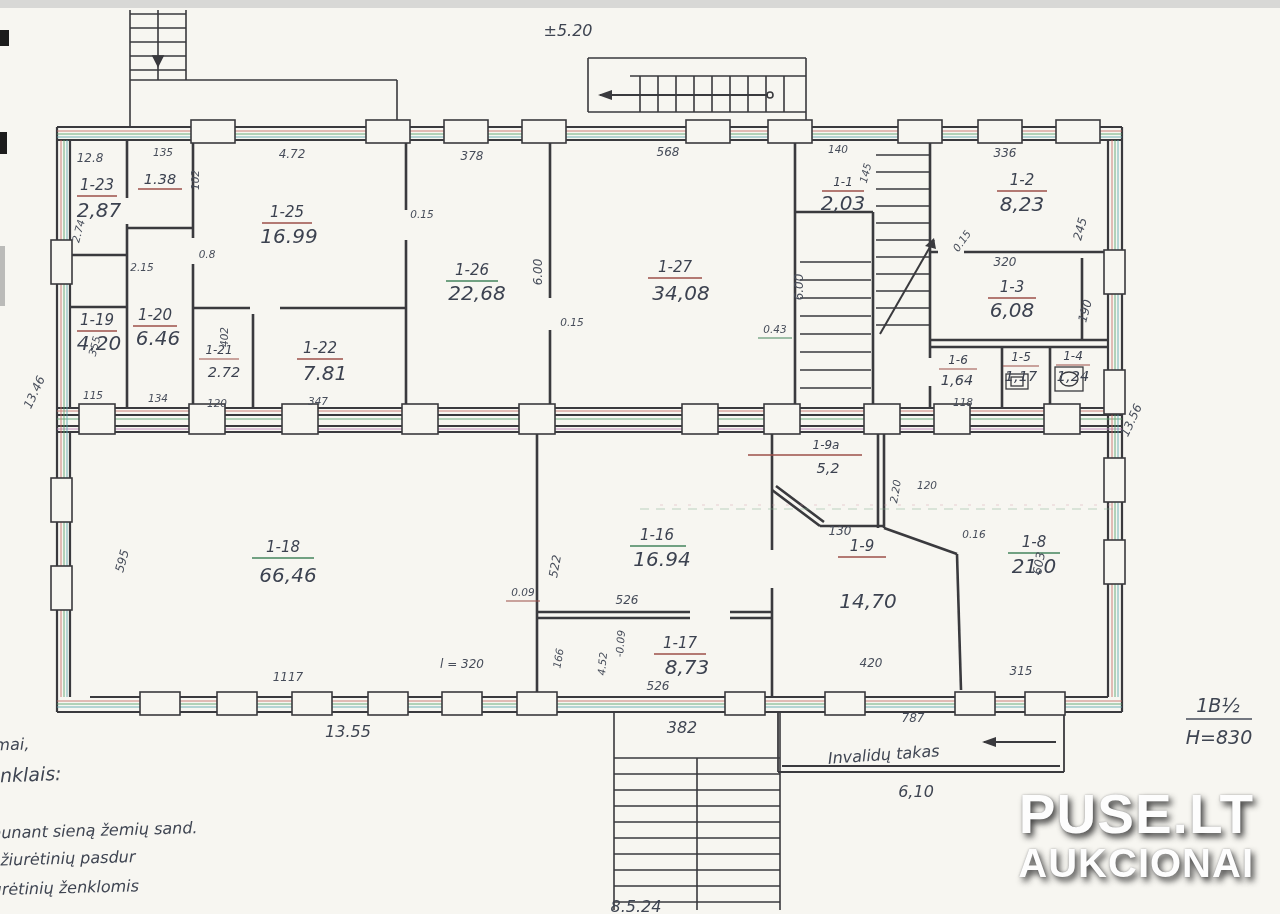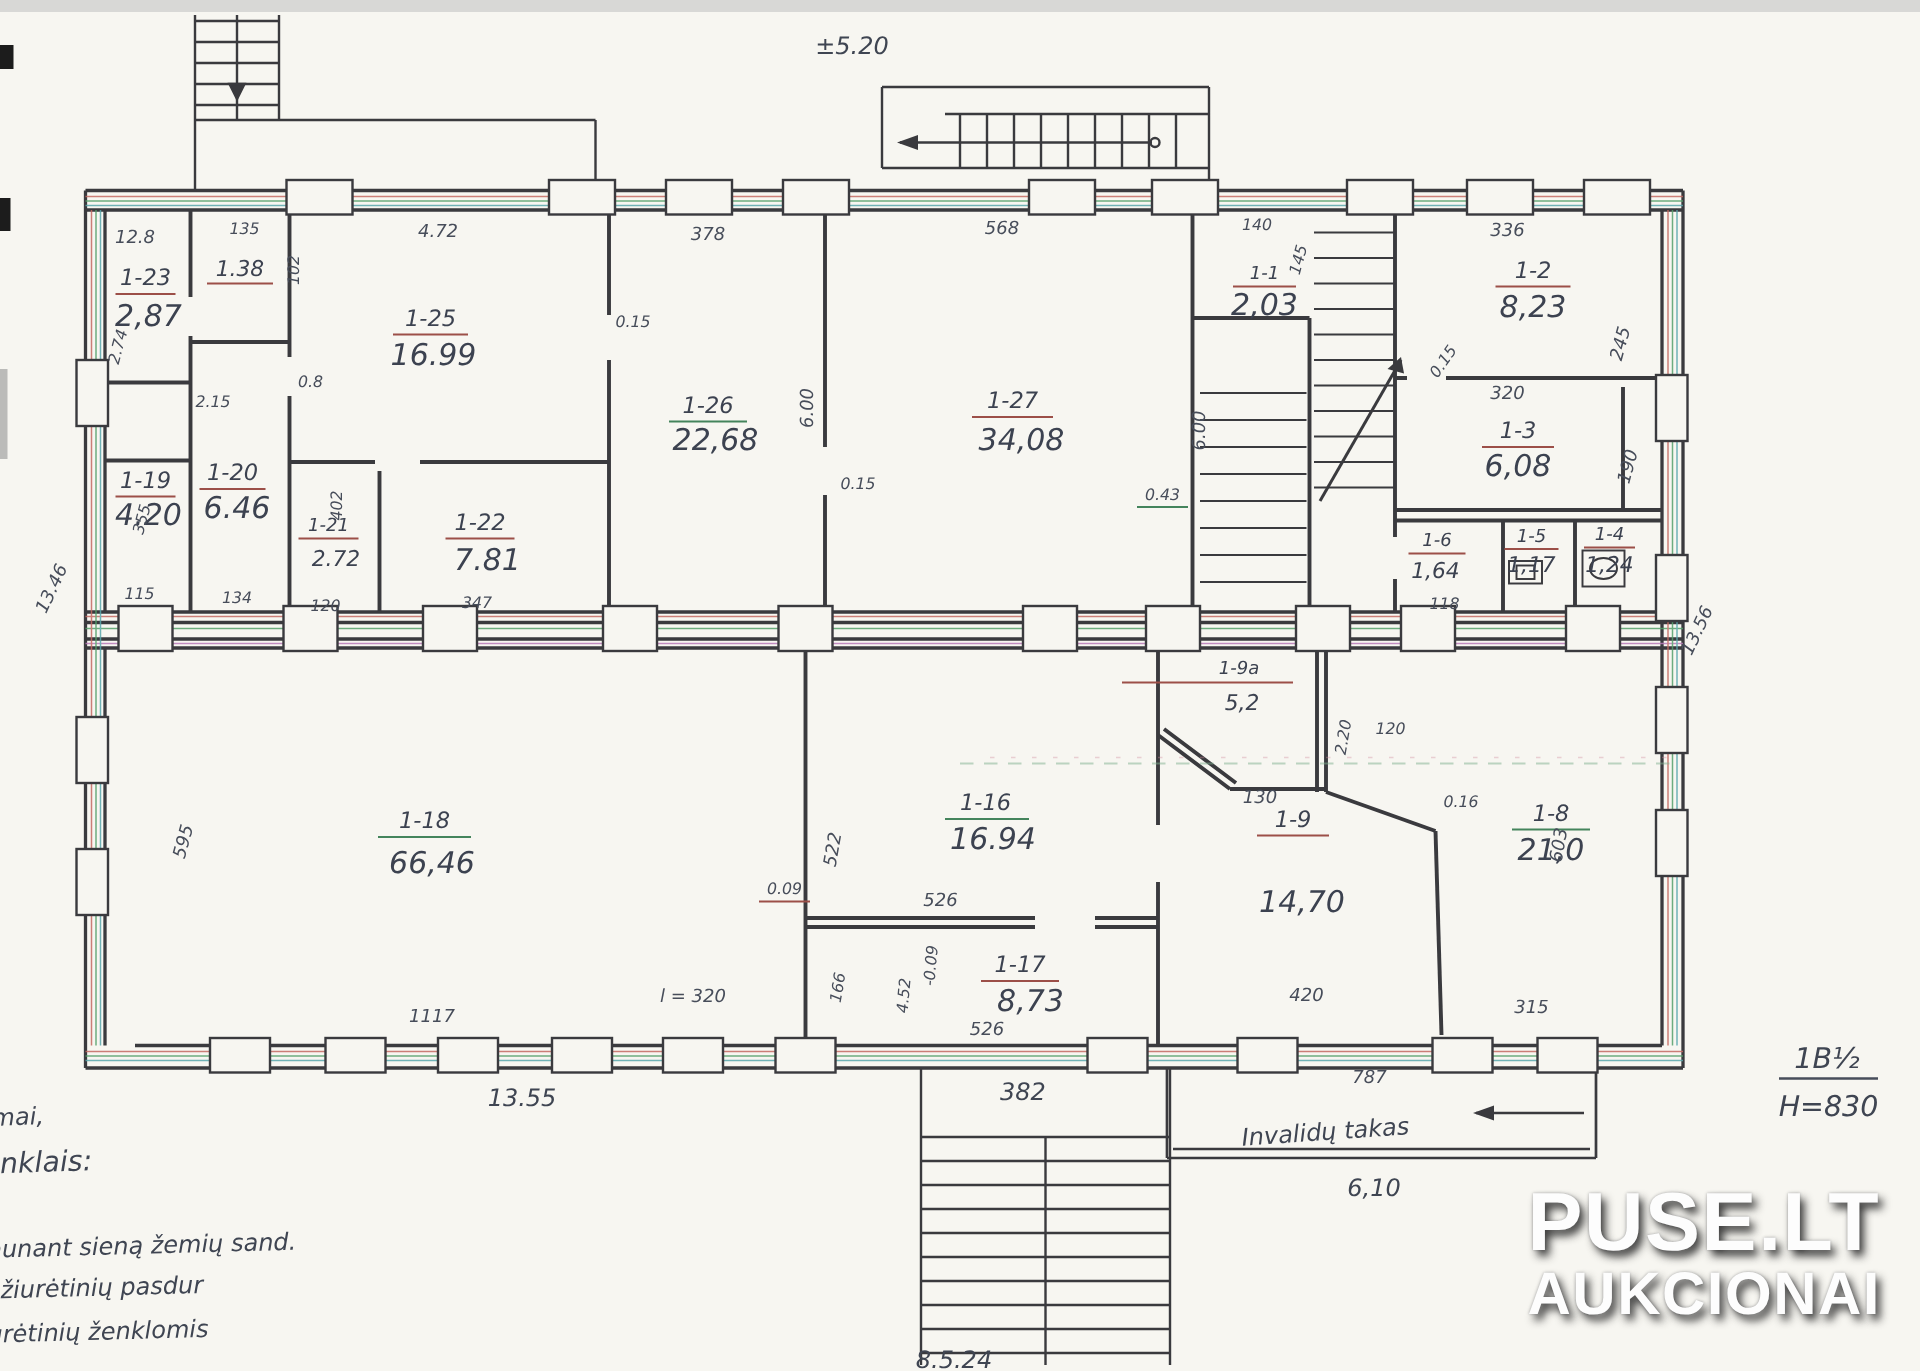--- a/index.html
+++ b/index.html
@@ -12,21 +12,21 @@
   .rl{font-size:15px;fill:#3c4250;font-style:italic;}
   .ra{font-size:20px;fill:#3c4250;font-style:italic;}
   .rl-s{font-size:12px;fill:#3c4250;font-style:italic;}
   .ra-s{font-size:14.5px;fill:#3c4250;font-style:italic;}
   .dim{font-size:12px;fill:#474d5a;font-style:italic;}
   .dim-s{font-size:10.5px;fill:#474d5a;font-style:italic;}
   .hand{font-size:16px;fill:#3f4552;font-style:italic;}
   .hand-b{font-size:19px;fill:#3f4552;font-style:italic;}
   text{text-anchor:middle;}
   .watermark{
-    position:absolute;right:26px;top:786px;text-align:left;
+    position:absolute;right:26px;top:786px;text-align:right;
     font-family:"Liberation Sans",sans-serif;font-weight:800;color:#fdfdfd;
     line-height:1.04;
   }
   .wm1{font-size:55px;letter-spacing:1px;
     text-shadow:3px 4px 6px rgba(45,45,45,.92),0 0 2px #aaa;}
   .wm2{font-size:40px;letter-spacing:1px;
     text-shadow:3px 4px 6px rgba(45,45,45,.92),0 0 2px #aaa;}
 </style>
 </head>
 <body>

